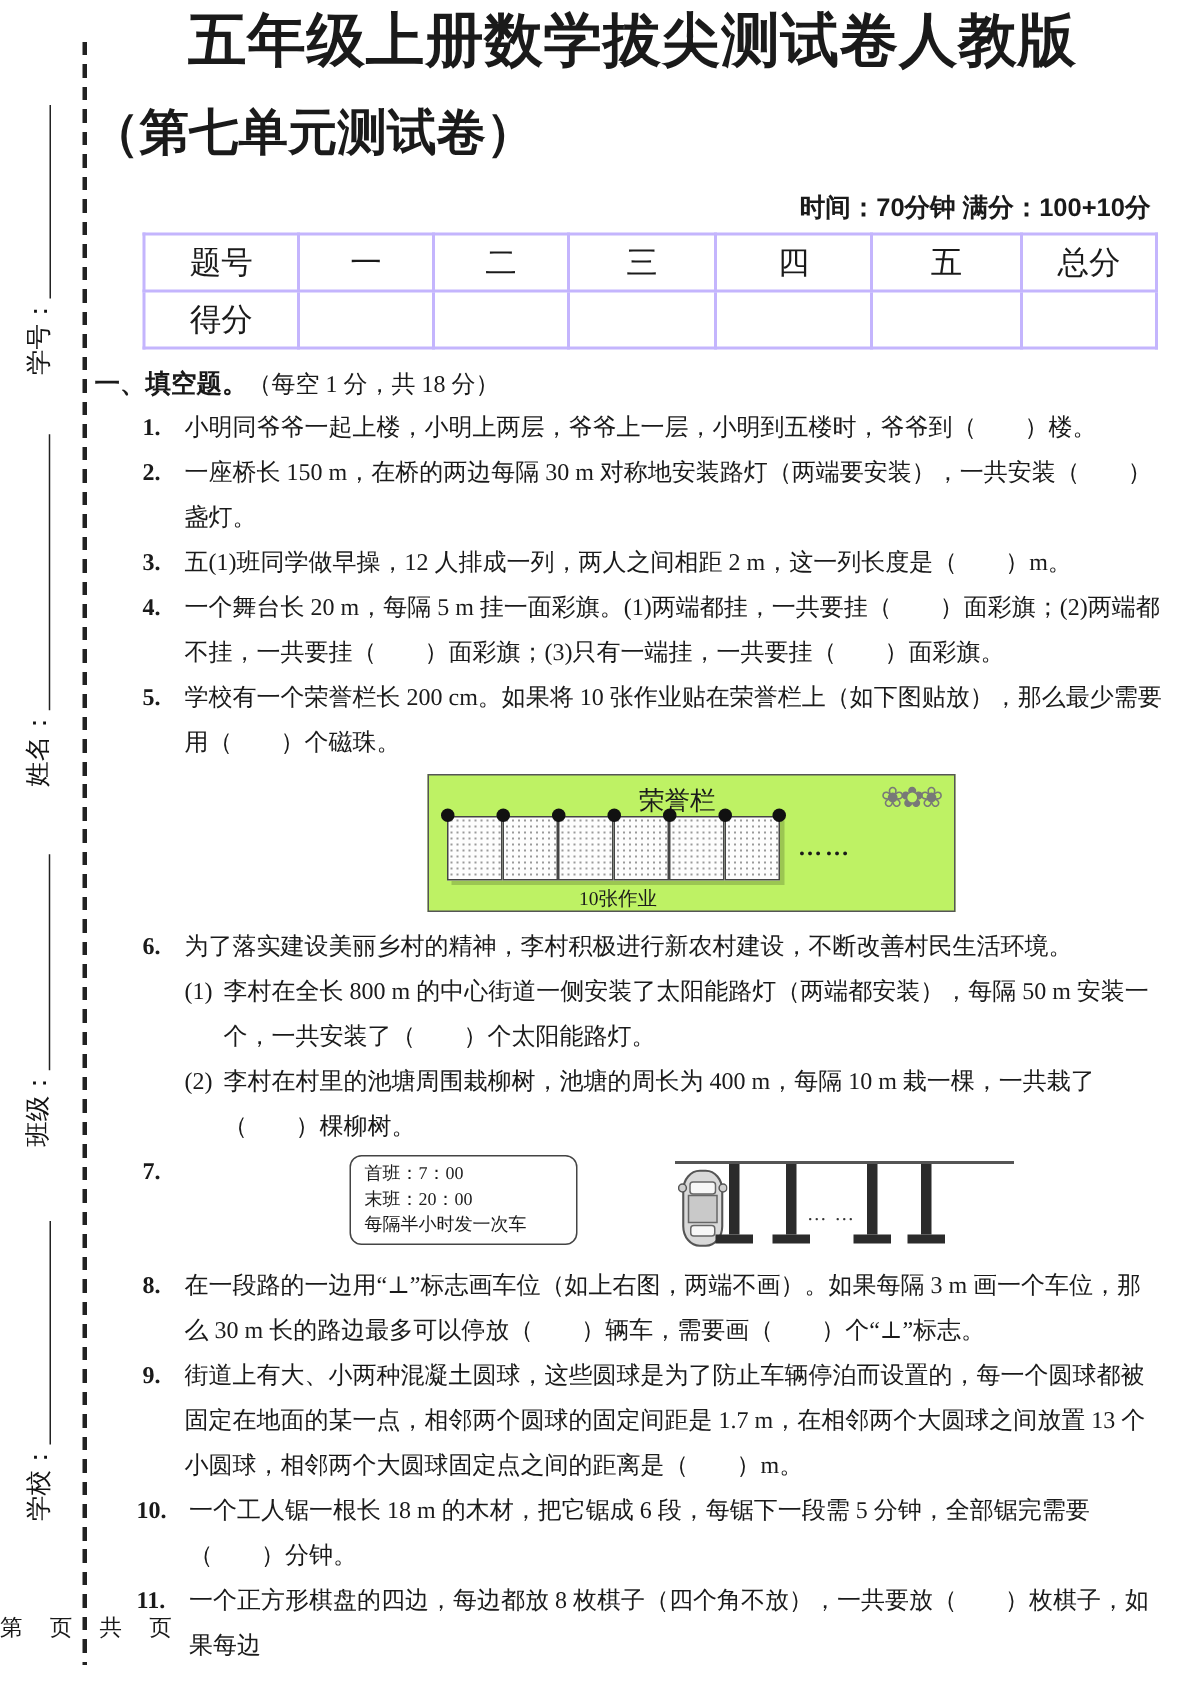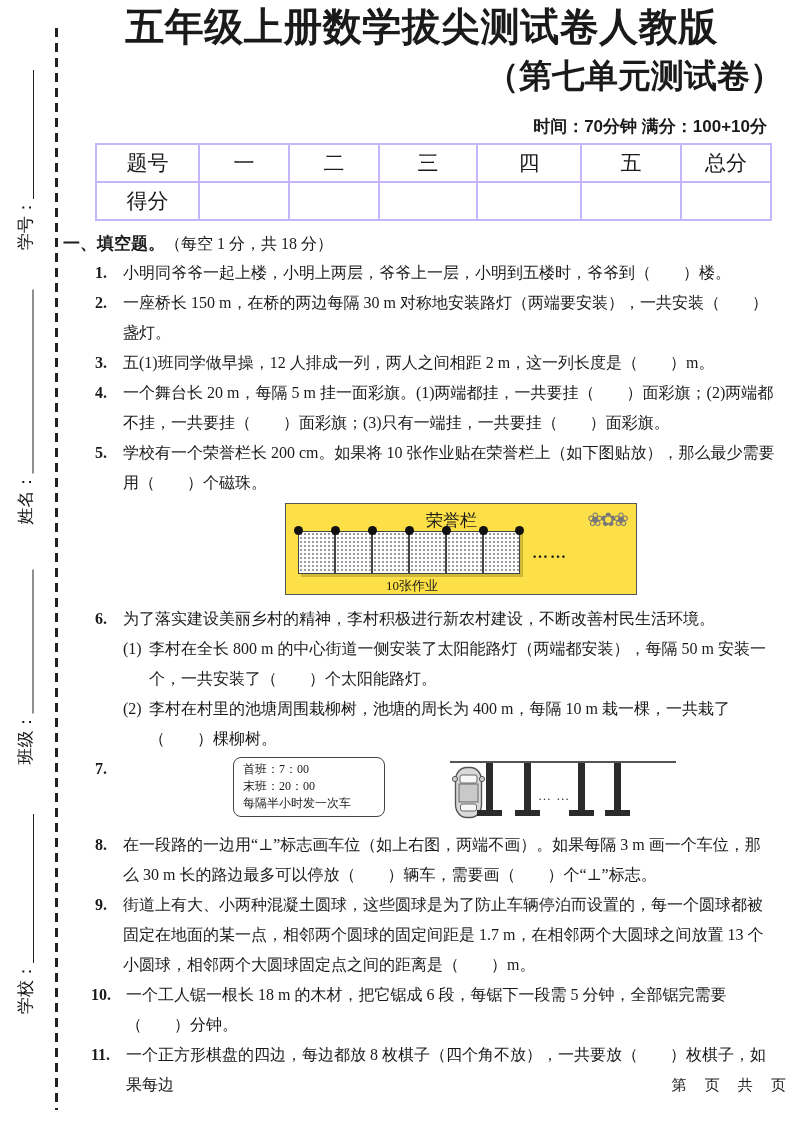--- a/index.html
+++ b/index.html
@@ -24,21 +24,21 @@
   .sf-class{ width:195px; left:-72px; top:656px; }
   .sf-school{ width:200px; left:-74px; top:903px; }
 
   
   .main { position:absolute; left:60px; top:0; width:723px; }
   .title {
     text-align:center; font-size:39px; font-weight:700;
     font-family:"Liberation Sans","DejaVu Sans",sans-serif; letter-spacing:0.5px;
   }
   .subtitle {
-    margin-top:0; text-align:right; font-size:33px; font-weight:700;
+    margin-top:12px; text-align:left; font-size:33px; font-weight:700;
     font-family:"Liberation Sans","DejaVu Sans",sans-serif;
   }
   .time-info {
     margin:16px 16px 5px 0; text-align:right; font-size:17px; font-weight:700;
     font-family:"Liberation Sans","DejaVu Sans",sans-serif;
   }
   table.score { border-collapse:collapse; margin-left:35px; width:675px; table-layout:fixed; }
   table.score th, table.score td {
     border:2px solid #c4b5fd; height:28px; text-align:center;
     font-size:21px; font-weight:400; padding:4px;
@@ -54,21 +54,21 @@
   .q { position:relative; padding-left:28px; }
   .q .qnum { position:absolute; left:0; top:0; font-weight:700; }
   .q.wide-num { padding-left:31px; }
   .q.wide-num .qnum { left:-4px; }
   .sub { position:relative; padding-left:26px; margin-left:0; }
   .sub .snum { position:absolute; left:0; top:0; }
 
   
   .hb-fig {
     position:relative; margin:5px 0 9px 190px; width:352px; height:92px;
-    border:1.5px solid #555; background:#fde047;
+    border:1.5px solid #555; background:#bef264;
   }
   .hb-title { position:absolute; left:140px; top:2px; font-size:17px; }
   .hb-sheets {
     position:absolute; left:12px; top:27px; width:222px; height:43px;
     display:flex; box-shadow:3px 3px 0 rgba(0,0,0,0.18);
   }
   .sheet {
     flex:1; border:1px solid #444;
     background-image:radial-gradient(#9a9a9a 0.8px, transparent 0.9px);
     background-size:4px 4px; background-color:#fdfdfd;
@@ -88,21 +88,21 @@
   .post { position:absolute; top:0; width:7px; height:47px; background:#2b2b2b; }
   .post::after {
     content:""; position:absolute; bottom:-6px; left:-9px; width:25px; height:6px; background:#2b2b2b;
   }
   .p1{left:36px;} .p2{left:74px;} .p3{left:128px;} .p4{left:164px;}
   .park-ellipsis { position:absolute; left:88px; top:18px; font-size:13px; color:#333; letter-spacing:1px; }
   .car { position:absolute; left:2px; top:3px; }
 
   
   .footer {
-    position:absolute; left:0; top:1076px; width:100%; text-align:right;
+    position:absolute; left:0; top:1076px; width:100%; text-align:left;
     font-size:15px; letter-spacing:7px; font-family:"Liberation Sans","DejaVu Sans",sans-serif;
   }
 </style>
 </head>
 <body>
 
 <div class="margin-rule"></div>
 <div class="side-field sf-id">
   <span>学号：</span>
   <span class="sblank"></span>

